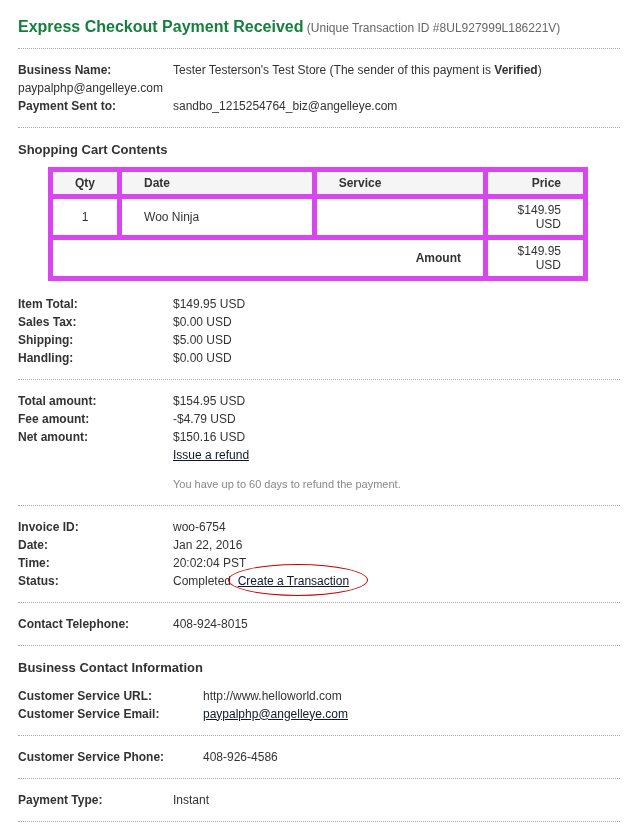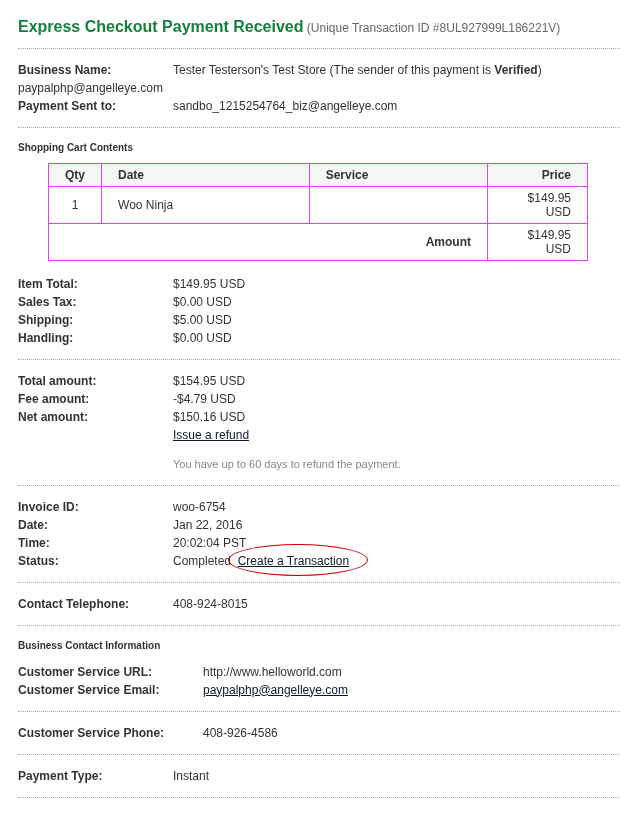--- a/index.html
+++ b/index.html
@@ -42,32 +42,32 @@
     font-weight: bold;
     color: #333;
     padding-right: 6px;
     flex-shrink: 0;
   }
   .kv-value {
     color: #333;
   }
   .section-title {
     font-weight: bold;
-    font-size: 10px;
+    font-size: 13px;
     margin: 14px 0 10px 0;
   }
   table.cart {
     border-collapse: collapse;
     width: 540px;
     margin-left: 30px;
     margin-bottom: 14px;
   }
   table.cart th, table.cart td {
-    border: 1px solid #d946ef;
-    padding: 4px 16px;
+    border: 5px solid #d946ef;
+    padding: 4px 22px;
     font-size: 12px;
   }
   table.cart th {
     background: #f5f5f5;
     text-align: left;
     font-weight: bold;
   }
   table.cart th.qty, table.cart td.qty { width: 40px; text-align: center; }
   table.cart th.price, table.cart td.price { width: 100px; text-align: right; }
   table.cart td.amount-label { text-align: right; font-weight: bold; }

